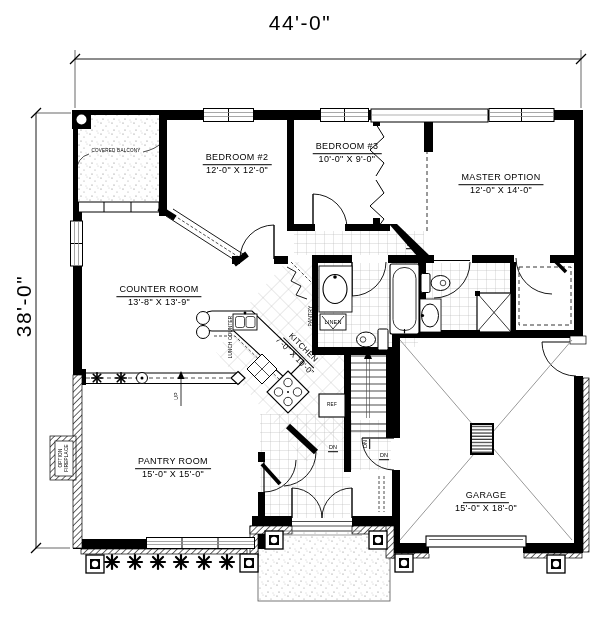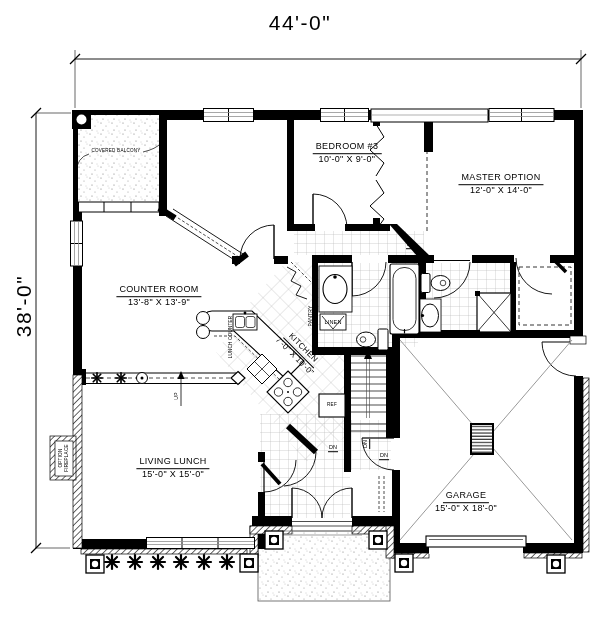--- a/index.html
+++ b/index.html
@@ -357,41 +357,45 @@
     <line x1="36" y1="113" x2="71" y2="113" stroke-width="0.6"></line>
     <line x1="36" y1="548" x2="70" y2="548" stroke-width="0.6"></line>
   </g>
 </svg>
 
 <div class="lbl big" style="left:300px;top:23px">44'-0"</div>
 <div class="lbl big rot" style="left:24px;top:306px">38'-0"</div>
 
 <div class="lbl t45" style="left:116px;top:151px">COVERED BALCONY</div>
 
+<div class="lbl room" style="left:237px;top:164px">
+  <span class="rname">BEDROOM #2</span><br>
+  <span>12'-0" X 12'-0"</span>
+</div>
 <div class="lbl room" style="left:347px;top:153px">
   <span class="rname">BEDROOM #3</span><br>
   <span>10'-0" X 9'-0"</span>
 </div>
 <div class="lbl room" style="left:501px;top:184px">
   <span class="rname">MASTER OPTION</span><br>
   <span>12'-0" X 14'-0"</span>
 </div>
 <div class="lbl room" style="left:159px;top:296px">
   <span class="rname">COUNTER ROOM</span><br>
   <span>13'-8" X 13'-9"</span>
 </div>
 <div class="lbl kroom rot45" style="left:299px;top:352px">
   <span class="rname">KITCHEN</span><br>
   <span>7'-0" X 10'-0"</span>
 </div>
 <div class="lbl room" style="left:173px;top:468px">
-  <span class="rname">LIVING LUNCH</span><br>
+  <span class="rname">PANTRY ROOM</span><br>
   <span>15'-0" X 15'-0"</span>
 </div>
-<div class="lbl room" style="left:466px;top:502px">
+<div class="lbl room" style="left:486px;top:502px">
   <span class="rname">GARAGE</span><br>
   <span>15'-0" X 18'-0"</span>
 </div>
 
 <div class="lbl t5 rot" style="left:310px;top:316px">PANTRY</div>
 <div class="lbl t55" style="left:333px;top:322px">LINEN</div>
 <div class="lbl t45 rot" style="left:231px;top:337px">LUNCH COUNTER</div>
 <div class="lbl t45 rot fire" style="left:64px;top:458px">
   <span>OPTION</span><br>
   <span>FIREPLACE</span>

